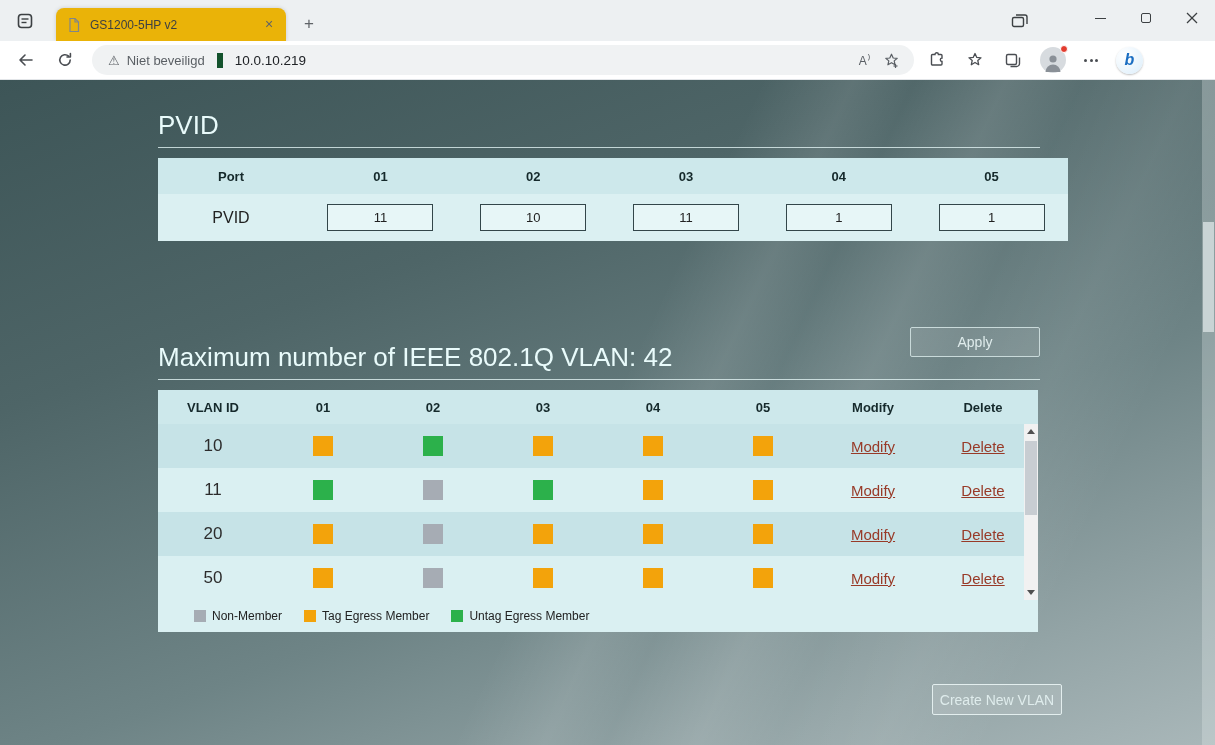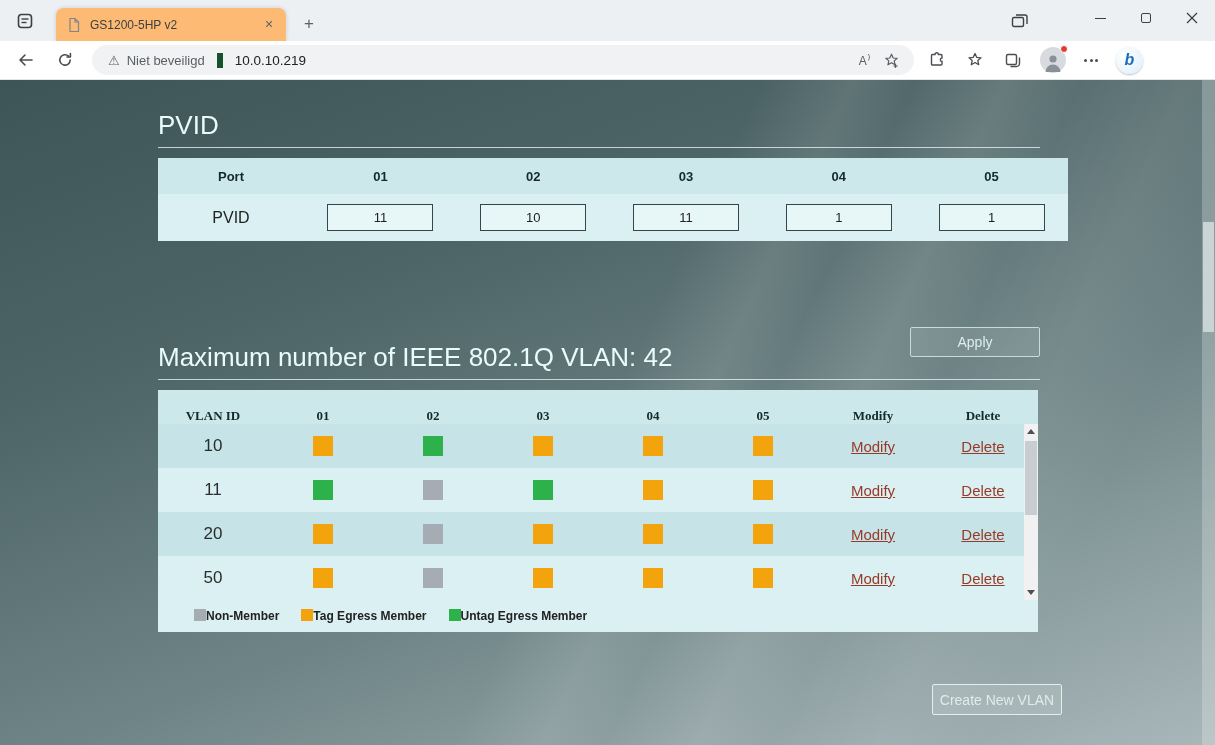--- a/index.html
+++ b/index.html
@@ -3,21 +3,21 @@
 <meta charset="utf-8">
 <style>
   *{margin:0;padding:0;box-sizing:border-box;}
   html,body{background:#202325;}
   body{font-family:"Liberation Sans",sans-serif;}
   .browser{position:relative;width:1215px;height:745px;overflow:hidden;background:#edf0f2;}
 
   
   .titlebar{position:absolute;top:0;left:0;right:0;height:41px;background:#edf0f2;}
   .tabactions{position:absolute;left:14px;top:10px;width:22px;height:22px;display:flex;align-items:center;justify-content:center;border-radius:4px;}
-  .tab{position:absolute;left:56px;top:8px;width:230px;height:33px;background:#fdba74;border-radius:8px 8px 0 0;display:flex;align-items:center;padding:0 8px 0 10px;box-shadow:0 0 4px rgba(0,0,0,0.15);}
+  .tab{position:absolute;left:56px;top:8px;width:230px;height:33px;background:#eab308;border-radius:8px 8px 0 0;display:flex;align-items:center;padding:0 8px 0 10px;box-shadow:0 0 4px rgba(0,0,0,0.15);}
   .tab .ticon{flex:0 0 16px;height:16px;margin-right:8px;}
   .tab .ttext{flex:1;font-size:12px;color:#3c4043;white-space:nowrap;overflow:hidden;}
   .tab .tclose{flex:0 0 18px;height:18px;border-radius:4px;text-align:center;line-height:17px;font-size:14px;color:#5f6368;cursor:pointer;}
   .newtab{position:absolute;left:296px;top:12px;width:26px;height:24px;text-align:center;line-height:24px;font-size:17px;color:#5f6368;border-radius:4px;}
   .tabpreview{position:absolute;right:182px;top:10px;width:26px;height:22px;display:flex;align-items:center;justify-content:center;}
   .winbtn{position:absolute;top:0;width:46px;height:36px;display:flex;align-items:center;justify-content:center;}
   .winbtn.min{right:92px;} .winbtn.max{right:46px;} .winbtn.close{right:0;}
   .minbar{width:11px;height:1px;background:#3c4043;}
   .maxsq{width:10px;height:10px;border:1px solid #3c4043;border-radius:2px;}
 
@@ -56,34 +56,34 @@
   .pvid-head .pcell{font-size:13px;font-weight:bold;color:#15292b;}
   .pvid-label{font-size:16px;color:#222;}
   .pvid-input{width:106px;height:27px;border:1px solid #33464a;background:#e7f6f7;text-align:center;font-size:13px;color:#222;font-family:"Liberation Sans",sans-serif;}
 
   .ghost-btn{position:absolute;display:flex;align-items:center;justify-content:center;font-size:14px;color:#dfecec;border:1px solid #c9dada;background:rgba(255,255,255,0.10);border-radius:2px;cursor:pointer;}
   .apply{left:910px;top:214px;width:130px;height:30px;margin-top:33px;}
   .create{left:908px;top:604px;width:130px;height:31px;border-color:#e3eeee;background:rgba(255,255,255,0.14);margin-left:24px;}
 
   
   .vlan-table{position:absolute;left:158px;top:310px;width:880px;}
-  .vhead{display:flex;height:34px;background:#cde8eb;align-items:flex-end;font-family:Liberation Serif, serif;}
+  .vhead{display:flex;height:34px;background:#cde8eb;align-items:center;}
   .vhead .c{font-size:13px;font-weight:bold;color:#15292b;}
   .vrow{display:flex;height:44px;align-items:center;}
   .vrow.dark{background:#c6e3e7;}
   .vrow.light{background:#daf0f2;}
   .c{flex:0 0 110px;display:flex;align-items:center;justify-content:center;}
   .vid{font-size:17px;color:#2c2c2c;}
   .sq{width:20px;height:20px;display:block;}
   .sq[data-state="tag"]{background:#F3A30B;}
   .sq[data-state="untag"]{background:#2CB14B;}
   .sq[data-state="non"]{background:#A6ACB4;}
   .lnk{font-size:15px;color:#983a28;text-decoration:underline;cursor:pointer;}
   .legend{display:flex;height:32px;background:#daf0f2;align-items:center;padding-left:36px;gap:22px;}
-  .litem{display:flex;font-weight:bold;}
+  .litem{display:flex;align-items:center;gap:6px;}
   .lsq{width:12px;height:12px;display:block;}
   .lsq[data-state="tag"]{background:#F3A30B;}
   .lsq[data-state="untag"]{background:#2CB14B;}
   .lsq[data-state="non"]{background:#A6ACB4;}
   .litem span.ltext{font-size:12px;color:#222;}
 
   
   .tbl-scroll{position:absolute;right:0;top:34px;width:14px;height:176px;background:#f1f1f1;}
   .sb-btn{position:absolute;left:0;width:14px;height:15px;display:flex;align-items:center;justify-content:center;background:#f1f1f1;}
   .sb-btn.up{top:0;} .sb-btn.down{bottom:0;}

